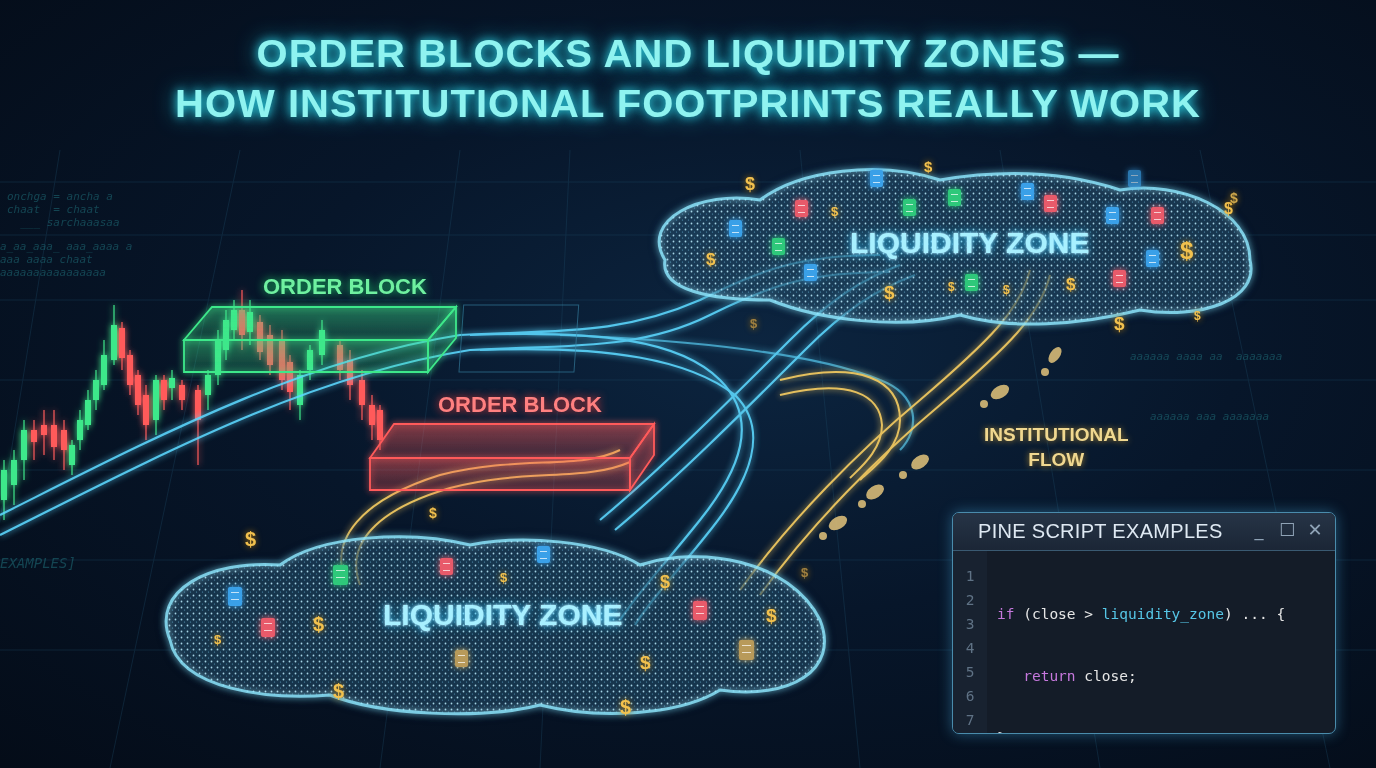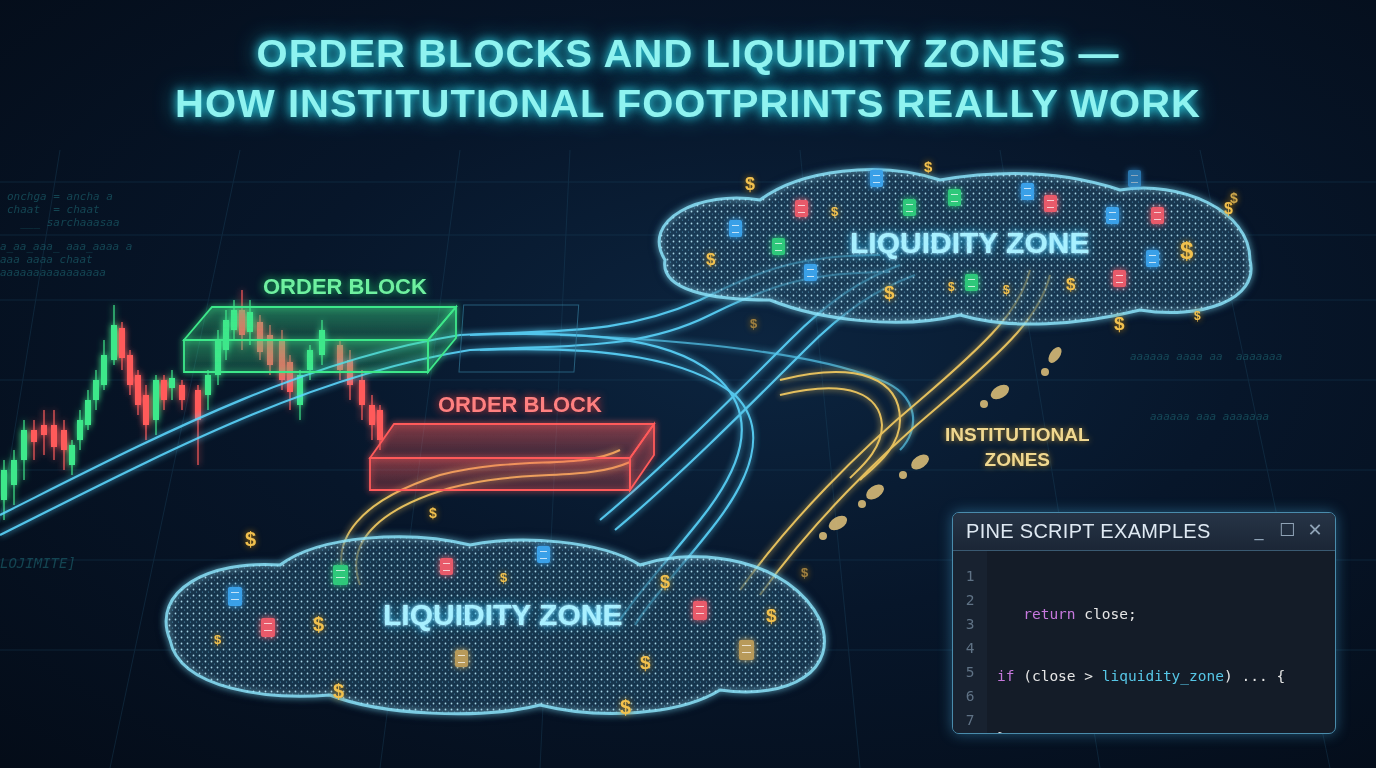--- a/index.html
+++ b/index.html
@@ -36,21 +36,21 @@
 
   
   .win {
     position:absolute; left:952px; top:512px; width:382px; height:220px;
     background:#141c28; border:1.5px solid #4a8cac; border-radius:7px;
     box-shadow:0 0 14px rgba(70,170,220,.45);
     overflow:hidden;
   }
   .win-head {
     height:37px; background:linear-gradient(#263446,#1b2636); border-bottom:1px solid #3a5a72;
-    display:flex; align-items:center; padding-left:13px; position:relative;
+    display:flex; align-items:center; padding-left:25px; position:relative;
   }
   .win-title { color:#dfe9f3; font-family:"Liberation Sans", sans-serif; font-size:20px; letter-spacing:.3px; }
   .win-ctrls { position:absolute; right:10px; top:6px; display:flex; gap:8px; color:#8fa3b6; font-size:18px; }
   .win-ctrls span { width:20px; text-align:center; }
   .win-body { display:flex; height:183px; }
   .gutter { width:34px; background:#182230; padding-top:13px; }
   .gutter div, .code div { height:24px; line-height:24px; font-family:"DejaVu Sans Mono", monospace; font-size:14.5px; }
   .gutter div { color:#5f7285; text-align:center; }
   .code { padding-top:13px; padding-left:10px; color:#e6e6e6; white-space:pre; }
   .kw { color:#c678dd; }
@@ -242,34 +242,34 @@
     <path d="M170 640 C 150 590, 210 560, 280 565 C 320 535, 410 530, 470 545 C 520 535, 600 540, 640 565 C 700 545, 790 560, 820 620 C 840 670, 790 700, 720 690 C 680 715, 600 720, 540 705 C 480 720, 380 715, 330 695 C 270 700, 180 690, 170 640 Z" fill="url(#dots)" stroke="#8fe8ff" stroke-width="3" stroke-opacity=".8" filter="url(#glow)"></path>
   </g>
 </svg>
 
 <div class="bg-code" style="left:7px;top:190px;">onchga = ancha a
 chaat  = chaat
   ___ sarchaaasaa</div>
 <div class="bg-code" style="left:0;top:240px;">a_aa_aaa_ aaa_aaaa a
 aaa aaaa chaat
 aaaaaaaaaaaaaaaa</div>
-<div class="bg-code" style="left:0;top:555px;font-size:14px;">LOJIMITE]</div>
+<div class="bg-code" style="left:0;top:555px;font-size:14px;">EXAMPLES]</div>
 <div class="bg-code" style="left:1130px;top:350px;">aaaaaa aaaa aa  aaaaaaa</div>
 <div class="bg-code" style="left:1150px;top:410px;">aaaaaa aaa aaaaaaa</div>
 
 <div class="title l1">ORDER BLOCKS AND LIQUIDITY ZONES —</div>
 <div class="title l2">HOW INSTITUTIONAL FOOTPRINTS REALLY WORK</div>
 
 <div class="label ob-green" style="left:263px;top:274px;">ORDER BLOCK</div>
 <div class="label ob-red" style="left:438px;top:392px;">ORDER BLOCK</div>
 <div class="label lz" style="left:837px;top:226px;">LIQUIDITY ZONE</div>
 <div class="label lz" style="left:370px;top:598px;">LIQUIDITY ZONE</div>
-<div class="label inst" style="left:945px;top:422px;">
+<div class="label inst" style="left:984px;top:422px;">
   <div>INSTITUTIONAL</div>
-  <div>ZONES</div>
+  <div>FLOW</div>
 </div>
 
 <div class="dollar" style="left:745px;top:174px;font-size:18px;">$</div>
 <div class="dollar" style="left:924px;top:158px;font-size:15px;">$</div>
 <div class="dollar" style="left:706px;top:250px;font-size:17px;">$</div>
 <div class="dollar" style="left:831px;top:204px;font-size:13px;">$</div>
 <div class="dollar" style="left:884px;top:282px;font-size:19px;">$</div>
 <div class="dollar" style="left:948px;top:280px;font-size:12px;">$</div>
 <div class="dollar" style="left:1003px;top:283px;font-size:12px;">$</div>
 <div class="dollar" style="left:1066px;top:275px;font-size:17px;">$</div>
@@ -328,22 +328,22 @@
     <div class="gutter">
       <div>1</div>
       <div>2</div>
       <div>3</div>
       <div>4</div>
       <div>5</div>
       <div>6</div>
       <div>7</div>
     </div>
     <div class="code">
+      <div><span class="kw">if</span><span> (close &gt; </span><span class="id">liquidity_zone</span><span>) ... {</span></div>
       <div><span class="kw">   return</span><span> close;</span></div>
-      <div><span class="kw">if</span><span> (close &gt; </span><span class="id">liquidity_zone</span><span>) ... {</span></div>
       <div><span>}</span></div>
       
       
       
       
     </div>
   </div>
 </div>
 
 </body></html>

